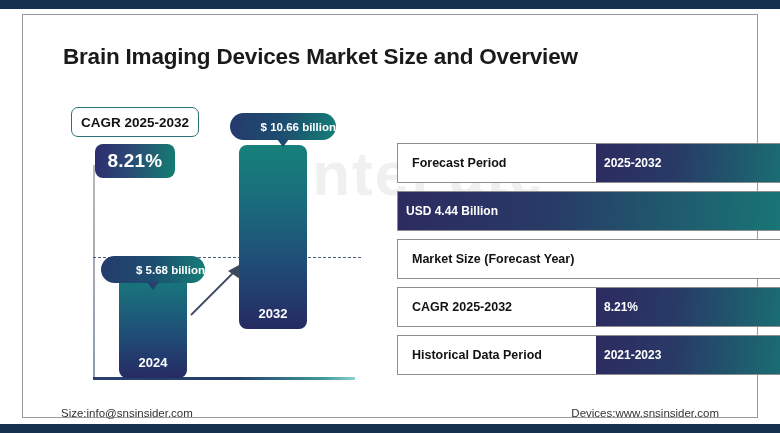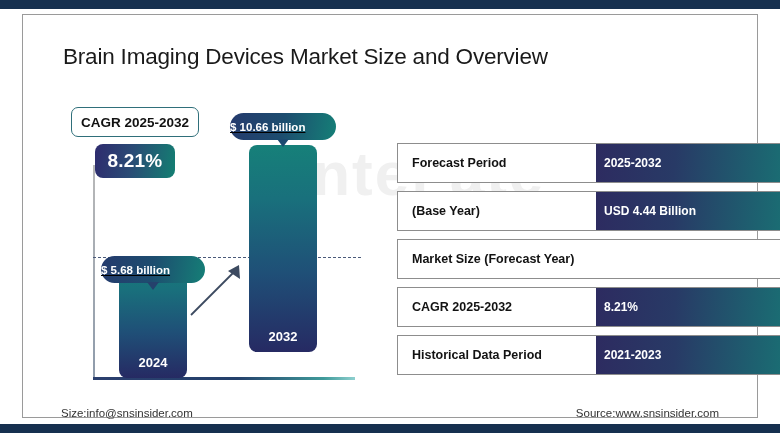--- a/index.html
+++ b/index.html
@@ -31,21 +31,21 @@
     line-height: 78px;
     letter-spacing: 2px;
     user-select: none;
     pointer-events: none;
     overflow: hidden;
     z-index: 1;
   }
 
   .title {
     position: absolute; left: 40px; top: 29px;
-    font-size: 22.5px; font-weight: normal; color: #1a1a1a;
+    font-size: 22.5px; font-weight: bold; color: #1a1a1a;
     letter-spacing: -0.2px;
     white-space: nowrap;
     z-index: 3;
   }
 
   
   .cagr-box {
     position: absolute; left: 48px; top: 92px;
     width: 128px; height: 30px;
     border: 1.3px solid #2f6f7a;
@@ -87,33 +87,32 @@
     z-index: 4;
   }
 
   .bar {
     position: absolute;
     background: linear-gradient(180deg, #168079 0%, #19707c 26%, #1f4f77 62%, #262a63 100%);
     z-index: 5;
     border-radius: 8px;
   }
   .bar.b2024 { left: 96px; top: 243px; width: 68px; height: 120px; }
-  .bar.b2032 { left: 226px; top: 130px; width: 68px; height: 207px; text-decoration: underline; }
+  .bar.b2032 { left: 216px; top: 130px; width: 68px; height: 184px; text-decoration: underline; }
   .bar-year {
     position: absolute; bottom: 8px; left: 0; width: 100%;
     text-align: center; color: #fff; font-size: 13px; font-weight: bold;
   }
 
   .pill {
     position: absolute;
     border-radius: 16px;
     background: linear-gradient(100deg, #253a6d 0%, #1d4d6f 50%, #157f77 100%);
-    display: flex; align-items: center; justify-content: flex-start;
+    display: flex; align-items: center; justify-content: flex-end;
     z-index: 6;
-    text-decoration: underline;
   }
   .pill span { color: #fff; font-size: 11.5px; font-weight: bold; white-space: nowrap; }
   .pill::after {
     content: ""; position: absolute; bottom: -7px; left: 50%;
     margin-left: -6px;
     border-left: 6px solid transparent; border-right: 6px solid transparent;
     border-top: 8px solid #1f4370;
   }
   .pill.p2024 { left: 78px; top: 209px; width: 104px; height: 27px; margin-top: 32px; }
   .pill.p2024::after { border-top-color: #25416c; }
@@ -210,37 +209,36 @@
     </div>
 
     <div class="table">
 
       <div class="trow">
         <div class="tlabel">Forecast Period</div>
         <div class="tvalue">2025-2032</div>
       </div>
 
       <div class="trow">
-        <div class="tlabel">(Base Year)</div>
         <div class="tvalue">USD 4.44 Billion</div>
       </div>
 
       <div class="trow">
         <div class="tlabel">Market Size (Forecast Year)</div>
       </div>
 
       <div class="trow">
         <div class="tlabel">CAGR 2025-2032</div>
         <div class="tvalue">8.21%</div>
       </div>
 
       <div class="trow">
         <div class="tlabel">Historical Data Period</div>
         <div class="tvalue">2021-2023</div>
       </div>
 
     </div>
 
     <div class="footer-left">Size:info@snsinsider.com</div>
-    <div class="footer-right">Source:www.snsinsider.com</div>
+    <div class="footer-right">Devices:www.snsinsider.com</div>
 
   </div>
 </div>
 
 </body></html>

